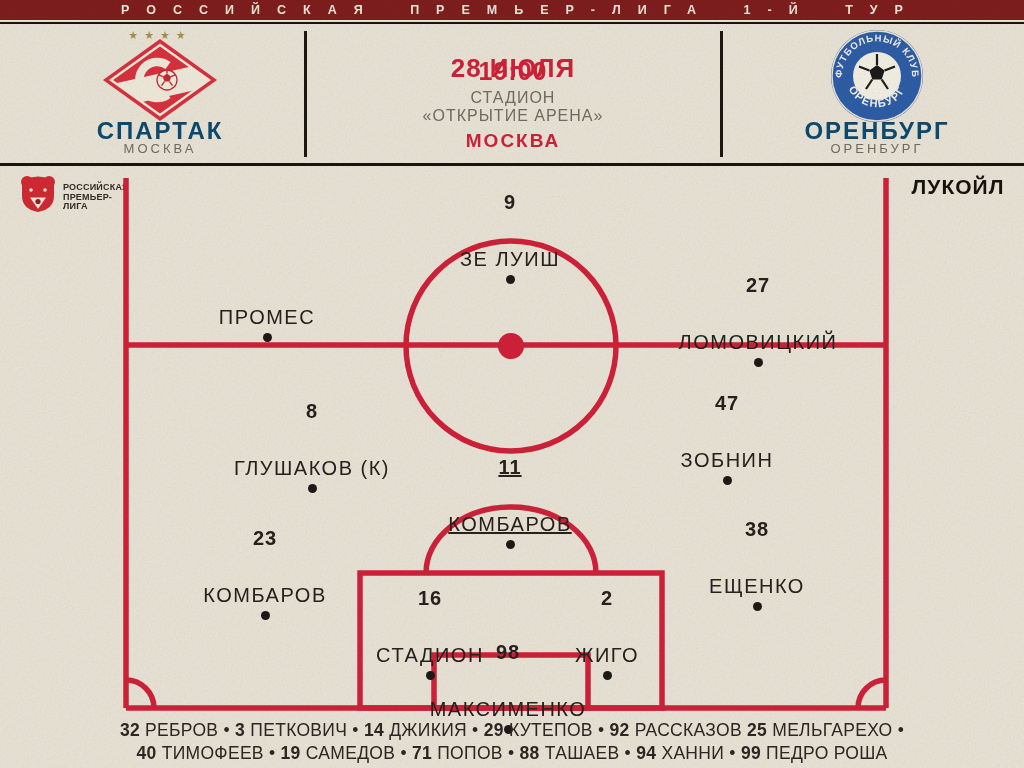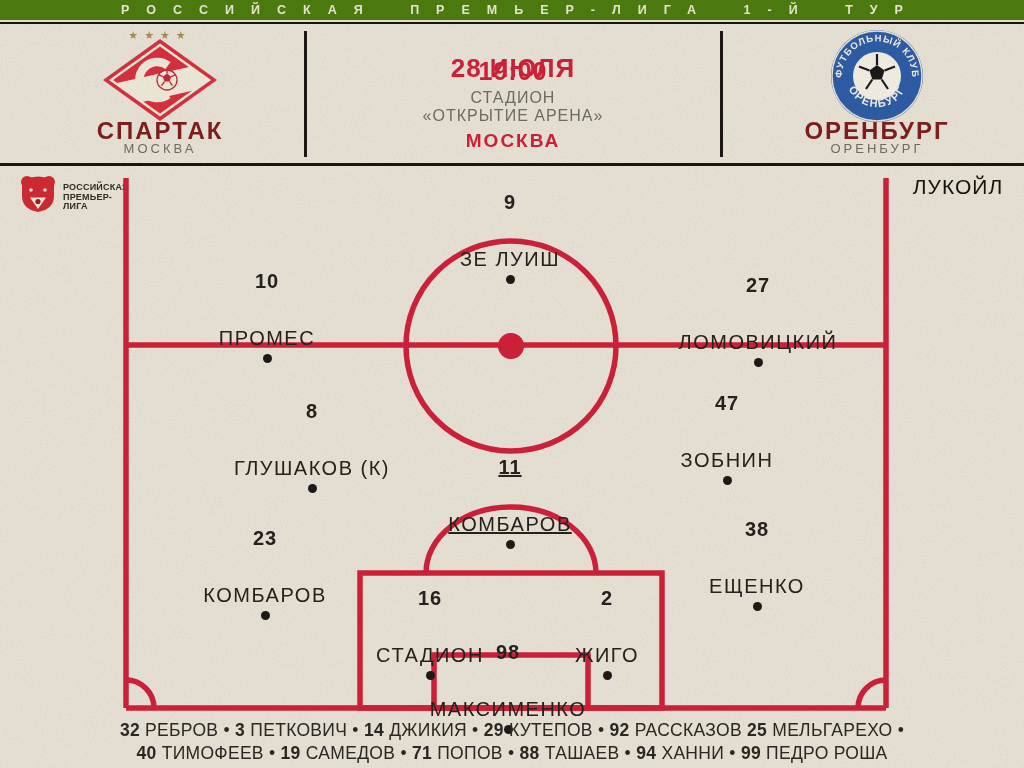--- a/index.html
+++ b/index.html
@@ -3,52 +3,52 @@
 <meta charset="utf-8">
 <style>
   html,body{margin:0;padding:0;background:#b9b4a6;}
   #canvas{
     position:relative;width:1024px;height:768px;overflow:hidden;
     background:#e8e3d5;
     font-family:"Liberation Sans", sans-serif;
     -webkit-font-smoothing:antialiased;
   }
   
-  .topbar{position:absolute;top:0;left:0;width:1024px;height:20px;background:#4d7c0f;
+  .topbar{position:absolute;top:0;left:0;width:1024px;height:20px;background:#7f1d1d;
     display:flex;align-items:center;justify-content:center;}
   .topbar-title{color:#ece6d6;font-size:12.5px;font-weight:bold;letter-spacing:17px;
     word-spacing:10px;white-space:nowrap;padding-left:17px;}
   .topbar-underline{position:absolute;top:22px;left:0;width:1024px;height:2px;background:#18140f;}
   
   .header-bottom-line{position:absolute;top:163px;left:0;width:1024px;height:3px;background:#18140f;}
   .vdiv{position:absolute;top:31px;height:126px;width:3px;background:#1b1713;}
   .vdiv.left{left:304px;} .vdiv.right{left:720px;}
   .team-col{position:absolute;width:280px;text-align:center;}
   .team-col.home{left:20px;top:0;} .team-col.away{left:737px;top:0;}
   .stars{position:absolute;top:29px;left:0;width:100%;
     font-family:"DejaVu Sans", sans-serif;font-size:11px;letter-spacing:6px;color:#aa8f51;}
   .team-name{position:absolute;top:117px;left:0;width:100%;font-size:24px;font-weight:bold;
-    letter-spacing:2px;color:#7f1d1d;}
+    letter-spacing:2px;color:#0c4a6e;}
   .team-city{position:absolute;top:141px;left:0;width:100%;font-size:13px;letter-spacing:3px;color:#6f6c63;}
   .club-badge{position:absolute;}
   .badge-spartak{left:80px;top:38px;}
   .badge-orenburg{left:93px;top:29px;}
   .match-col{position:absolute;left:306px;top:0;width:414px;text-align:center;color:#6f6c63;}
   .match-date{position:absolute;top:33px;width:100%;font-size:26px;font-weight:bold;letter-spacing:1px;color:#cf2139;margin-top:20px;}
   .match-time{position:absolute;top:57px;width:100%;font-size:25px;font-weight:bold;letter-spacing:1px;color:#cf2139;}
   .venue-1{position:absolute;top:89px;width:100%;font-size:16px;letter-spacing:1px;}
   .venue-2{position:absolute;top:107px;width:100%;font-size:16px;letter-spacing:1px;}
   .match-city{position:absolute;top:130px;width:100%;font-size:19px;font-weight:bold;letter-spacing:2px;color:#cf2139;}
   
   .pitch-svg{position:absolute;left:0;top:167px;}
   .league-logo{position:absolute;left:18px;top:174px;width:130px;}
   .league-text{position:absolute;left:45px;top:9px;font-size:9px;font-weight:bold;
     color:#332b25;line-height:9.5px;letter-spacing:0.2px;}
   .sponsor{position:absolute;left:896px;top:175px;width:124px;text-align:center;
-    font-size:21px;font-weight:normal;letter-spacing:1px;color:#16120d;}
+    font-size:21px;font-weight:bold;letter-spacing:1px;color:#16120d;}
   
   .player{position:absolute;width:260px;transform:translateX(-50%);text-align:center;color:#26211d;}
   .p-num{font-size:20px;line-height:21px;font-weight:bold;letter-spacing:1px;}
   .p-name{font-size:20px;line-height:21px;letter-spacing:1.5px;margin-top:36px;}
   .p-dot{width:9px;height:9px;border-radius:50%;background:#1d1a16;margin:5px auto 0;}
   
   .subs{position:absolute;left:0;top:719px;width:1024px;text-align:center;
     font-size:17.5px;line-height:22.5px;color:#2b2723;letter-spacing:0.3px;}
   .sub-num{font-weight:bold;}
   
@@ -169,21 +169,20 @@
     <circle cx="511" cy="179" r="13" fill="#cf2139"></circle>
   </svg>
 
   <div>
       <div class="player" style="left: 510px; top: 192px;">
         <div class="p-num">9</div>
         <div class="p-name">ЗЕ ЛУИШ</div>
         <div class="p-dot"></div>
       </div>
       <div class="player" style="left: 267px; top: 271px;">
-        <div class="p-num">10</div>
         <div class="p-name">ПРОМЕС</div>
         <div class="p-dot"></div>
       </div>
       <div class="player" style="left: 758px; top: 275px;">
         <div class="p-num">27</div>
         <div class="p-name">ЛОМОВИЦКИЙ</div>
         <div class="p-dot"></div>
       </div>
       <div class="player" style="left: 312px; top: 401px;">
         <div class="p-num">8</div>

